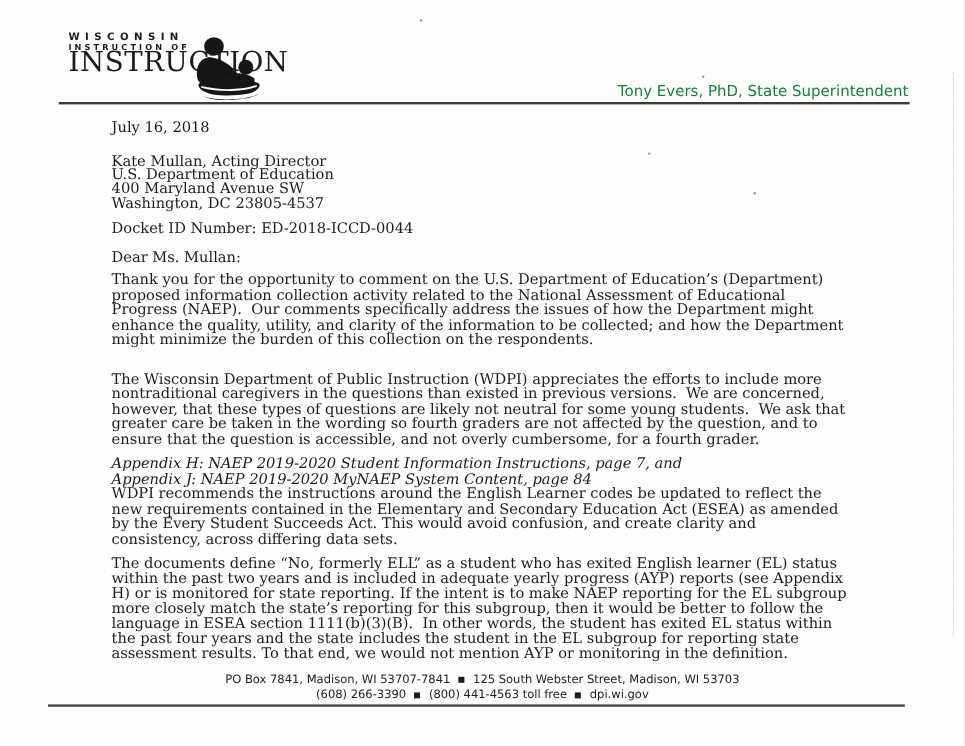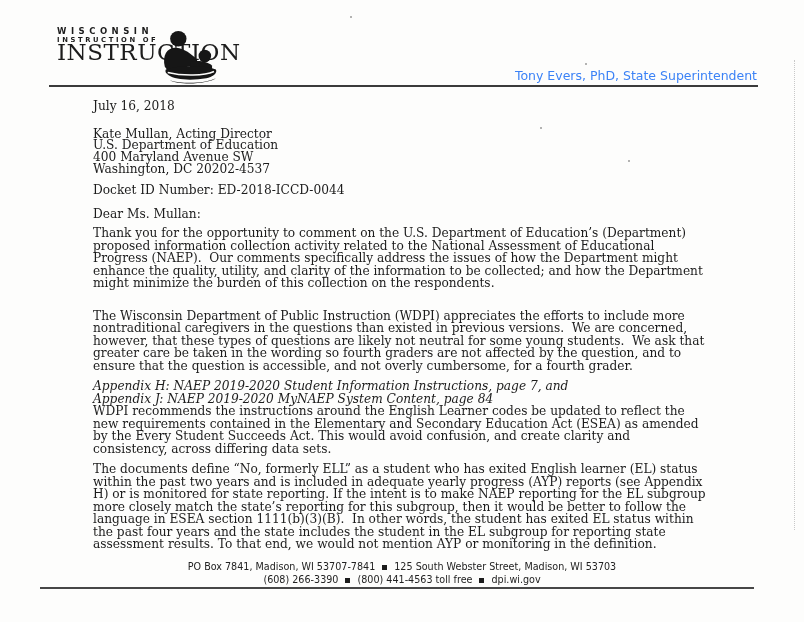--- a/index.html
+++ b/index.html
@@ -10,21 +10,21 @@
   }
   
   .logo{position:absolute;left:57px;top:27px;line-height:1;}
   .logo .ws{font-family:"DejaVu Sans",sans-serif;font-weight:bold;font-size:8.5px;letter-spacing:4.5px;}
   .logo .dept{font-family:"DejaVu Sans",sans-serif;font-weight:bold;font-size:6.8px;letter-spacing:2.6px;margin-top:1px;}
   .logo .big{font-family:"DejaVu Serif",serif;font-size:23px;letter-spacing:1px;margin-top:1px;}
   .logo .big2{font-family:"DejaVu Serif",serif;font-size:23px;letter-spacing:.5px;margin-top:-2px;}
   .logo-icon{position:absolute;left:148px;top:30px;}
   .suptext{
     position:absolute;top:68px;right:47px;
-    font-family:"DejaVu Sans",sans-serif;font-size:12.5px;color:#3b82f6;
+    font-family:"DejaVu Sans",sans-serif;font-size:12.5px;color:#15803d;
   }
   .head-rule{position:absolute;left:49px;top:85px;width:709px;height:2px;background:#3b3b3b;}
   
   .body-col{position:absolute;left:93px;top:100px;width:614px;font-size:12.2px;line-height:12.5px;}
   .body-col .blk{white-space:pre-wrap;}
   .date{margin-bottom:16px;}
   .addr{line-height:11.9px;margin-bottom:8px;}
   .docket{margin-bottom:11px;}
   .salute{margin-bottom:7px;}
   .para{margin-bottom:20px;}
@@ -70,21 +70,21 @@
   <div class="head-rule"></div>
 
   <div class="body-col">
 
     <div class="blk date">July 16, 2018</div>
 
     <div class="addr">
       <div class="blk">Kate Mullan, Acting Director</div>
       <div class="blk">U.S. Department of Education</div>
       <div class="blk">400 Maryland Avenue SW</div>
-      <div class="blk">Washington, DC 20202-4537</div>
+      <div class="blk">Washington, DC 23805-4537</div>
     </div>
 
     <div class="blk docket">Docket ID Number: ED-2018-ICCD-0044</div>
 
     <div class="blk salute">Dear Ms. Mullan:</div>
 
     <div class="blk para">Thank you for the opportunity to comment on the U.S. Department of Education’s (Department) proposed information collection activity related to the National Assessment of Educational Progress (NAEP).  Our comments specifically address the issues of how the Department might enhance the quality, utility, and clarity of the information to be collected; and how the Department might minimize the burden of this collection on the respondents.</div>
 
     <div class="blk para-gap">The Wisconsin Department of Public Instruction (WDPI) appreciates the efforts to include more nontraditional caregivers in the questions than existed in previous versions.  We are concerned, however, that these types of questions are likely not neutral for some young students.  We ask that greater care be taken in the wording so fourth graders are not affected by the question, and to ensure that the question is accessible, and not overly cumbersome, for a fourth grader.</div>
 

